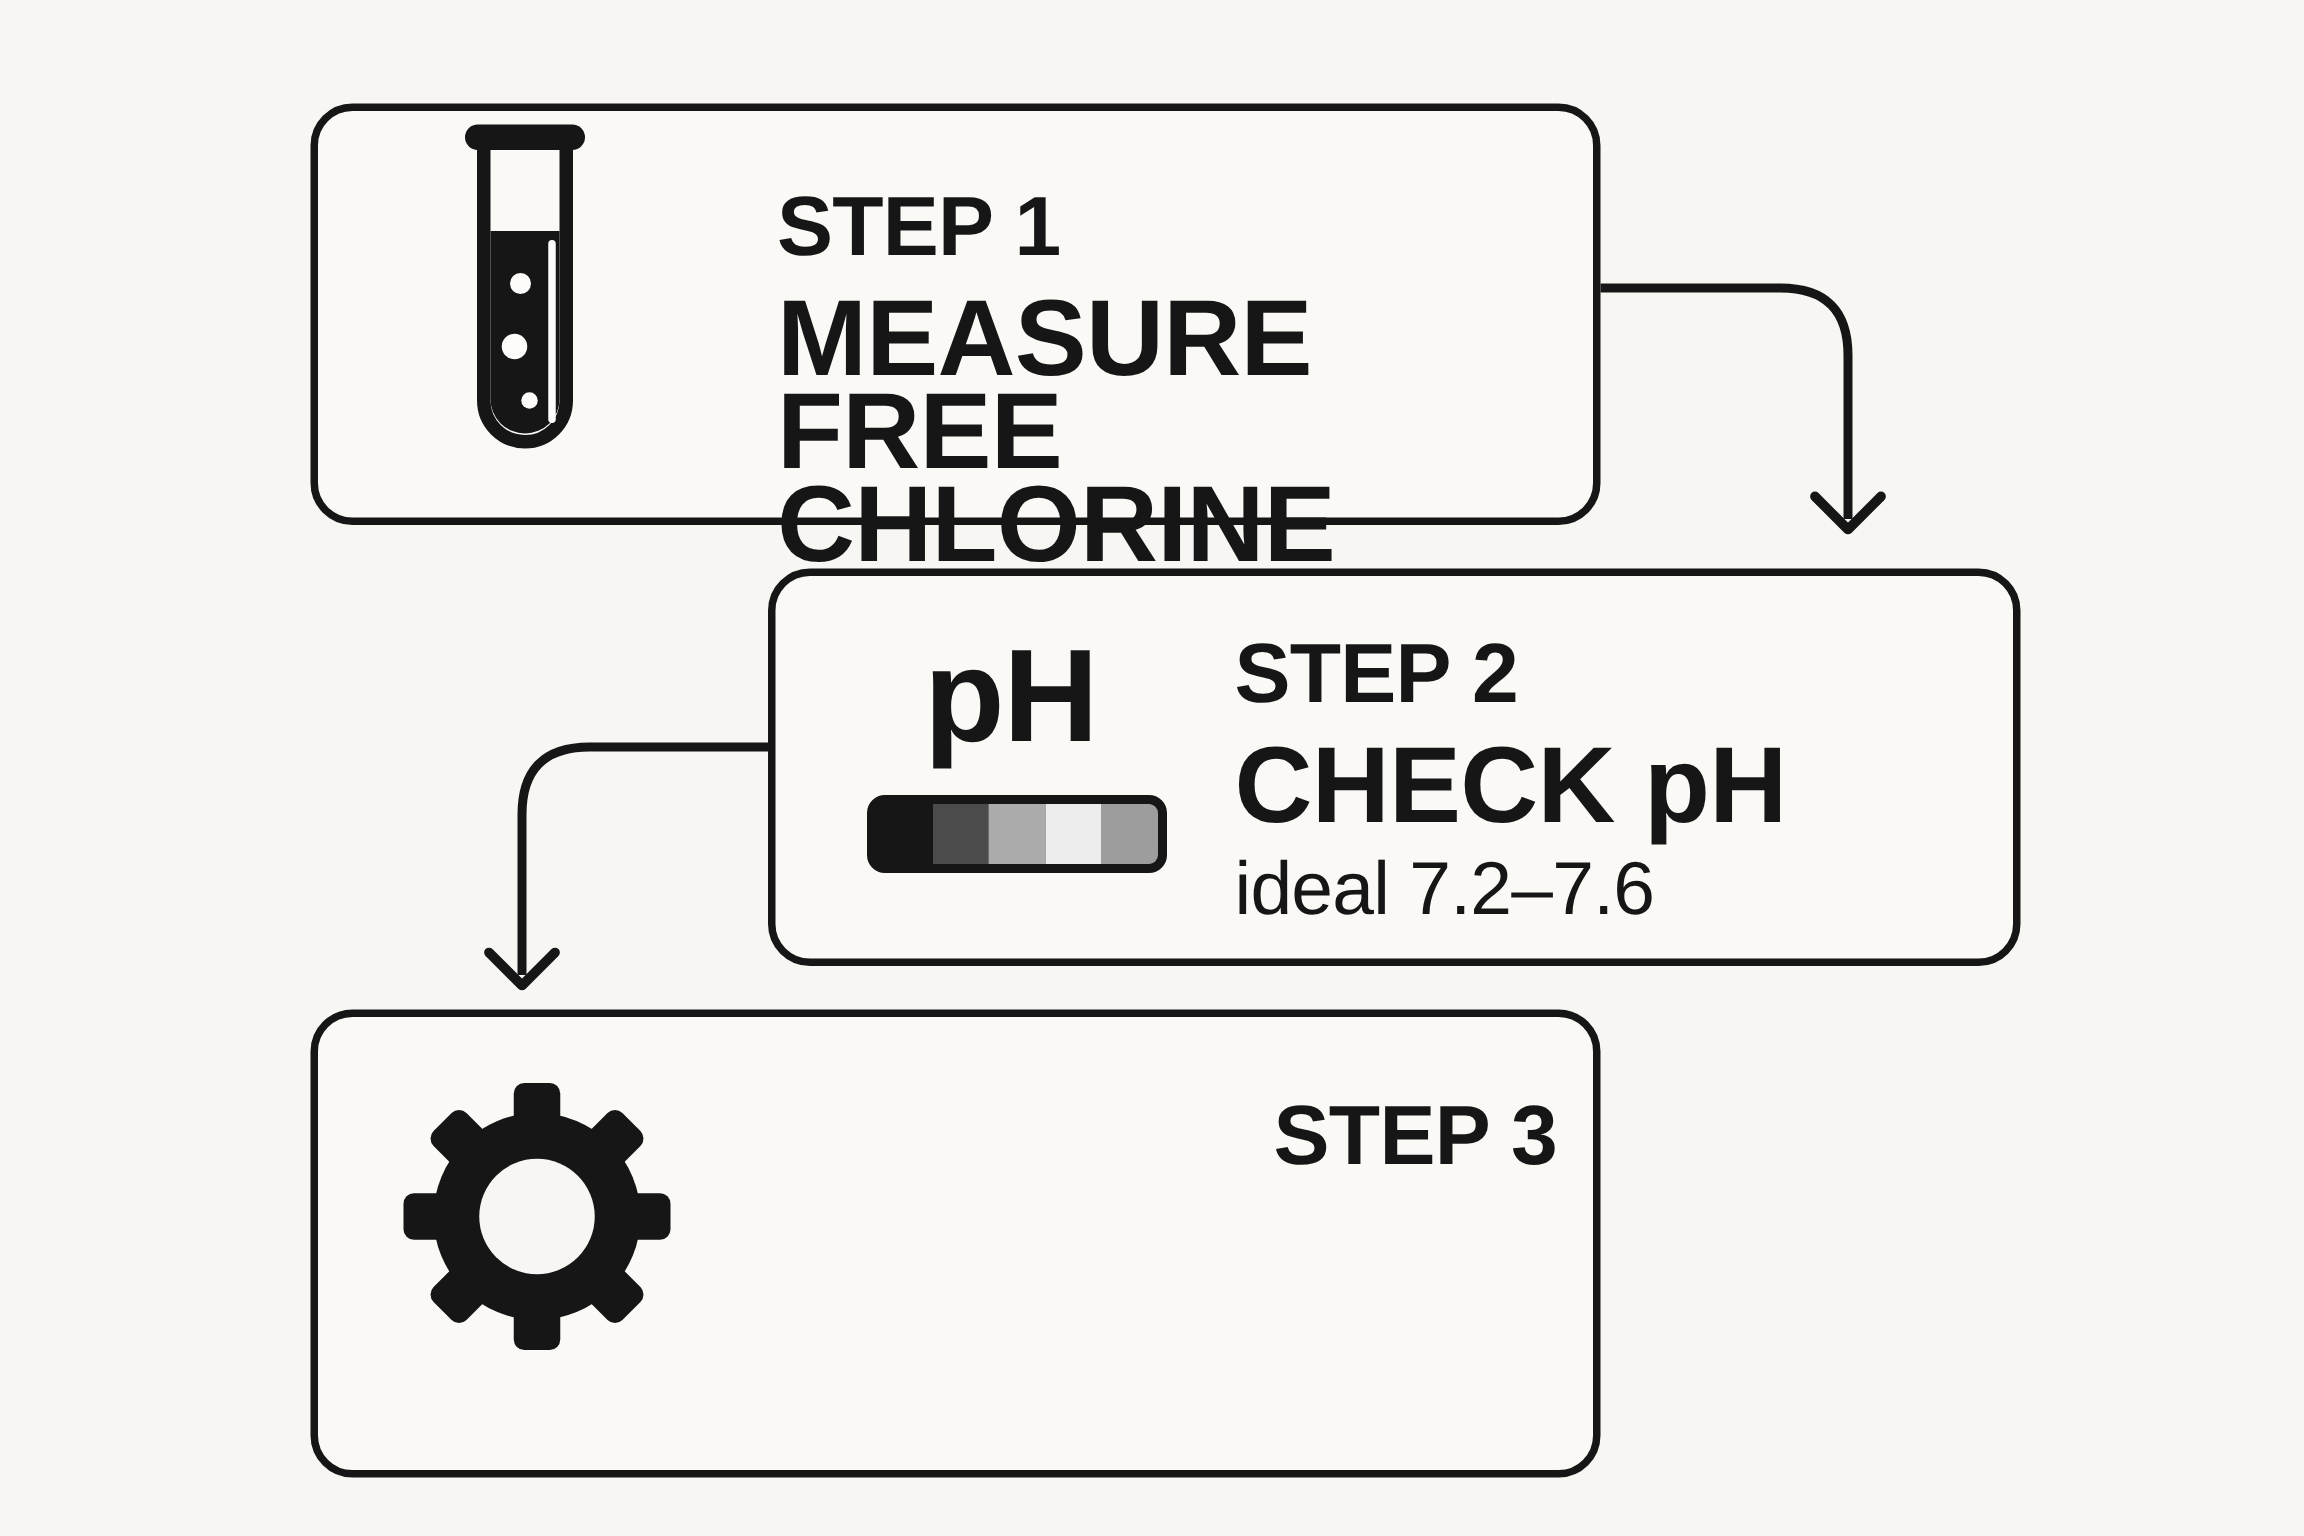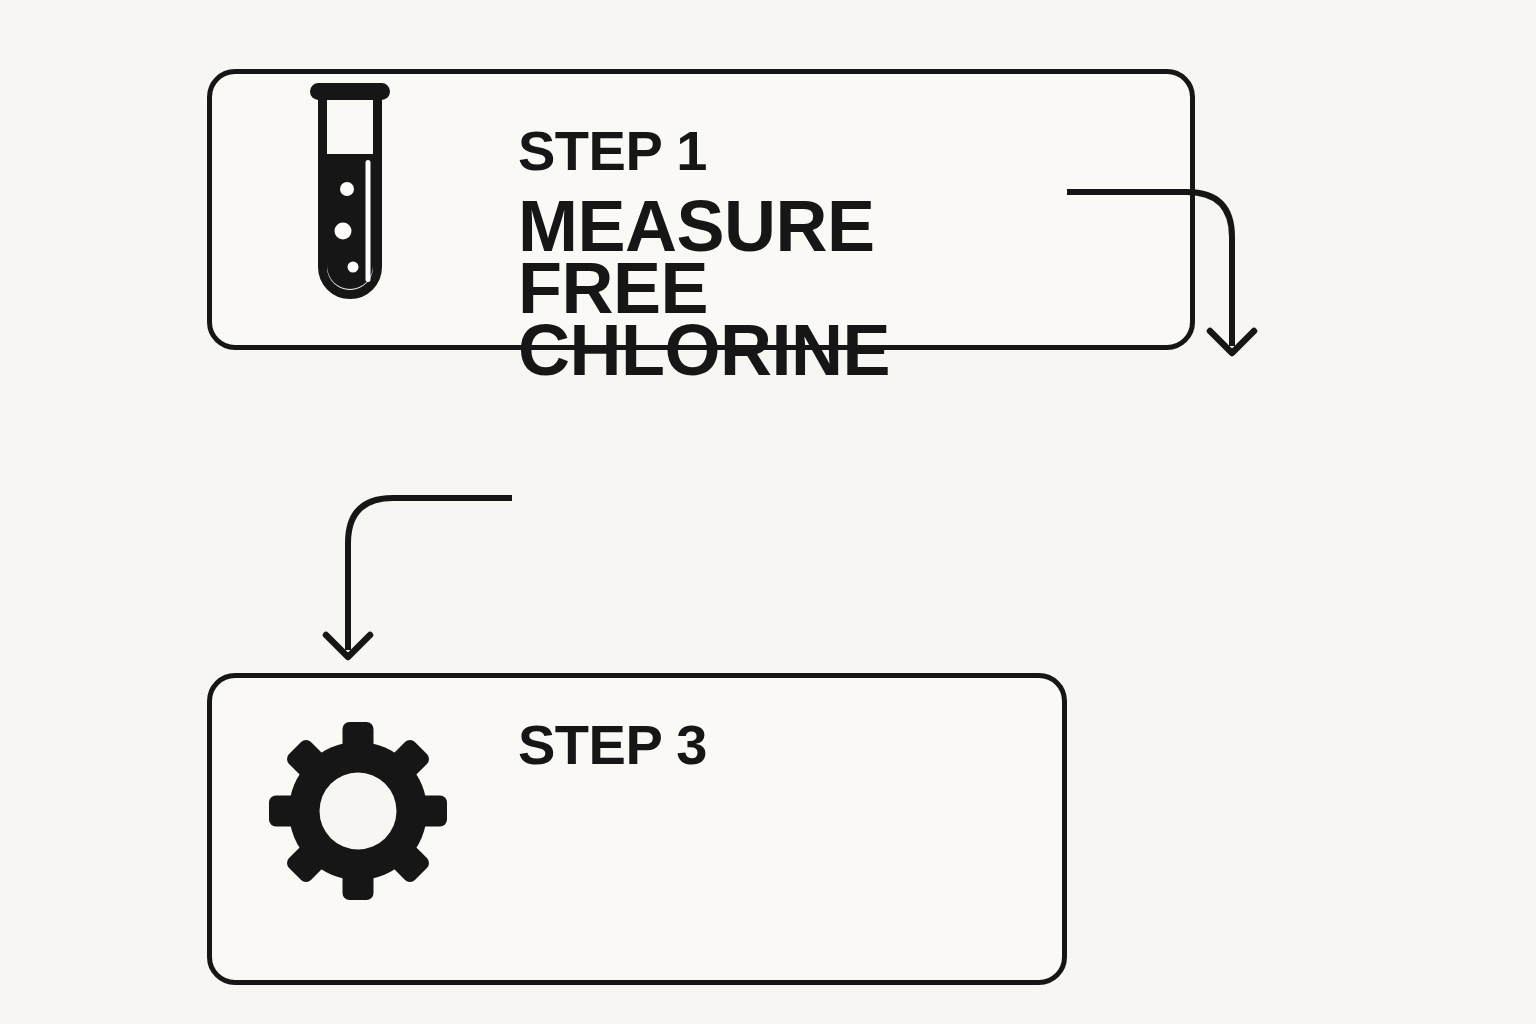--- a/index.html
+++ b/index.html
@@ -17,28 +17,28 @@
     position:relative;
   }
   .canvas{position:absolute;inset:0;}
 
   .card{
     position:absolute;
     border:5px solid var(--ink);
     border-radius:28px;
     background:var(--card);
   }
-  #card-1{left:207px;top:69px;width:988px;height:281px;}
+  #card-1{left:207px;top:69px;width:860px;height:281px;}
   #card-2{left:512px;top:379px;width:835px;height:265px;}
   #card-3{left:207px;top:673px;width:860px;height:312px;}
 
   .text-block{position:absolute;left:306px;width:520px;}
   #card-1 .text-block{top:46px;}
   #card-2 .text-block{top:34px;}
-  #card-3 .text-block{top:36px;}
+  #card-3 .text-block{top:48px;text-align:right;}
 
   .step-label{
     font-size:56px;line-height:62px;font-weight:700;
     letter-spacing:-0.5px;white-space:nowrap;
   }
   .step-title{
     font-size:72px;line-height:62px;font-weight:700;
     letter-spacing:-0.5px;margin-top:13px;max-width:500px;
   }
   .step-note{
@@ -102,20 +102,35 @@
       <circle class="tube-fill" cx="348" cy="291" r="5.5"></circle>
 
       <rect class="ink-fill" x="305" y="107" width="80" height="17" rx="8.5"></rect>
     </svg>
     <div class="text-block">
       <div class="step-label">STEP 1</div>
       <div class="step-title">MEASURE FREE CHLORINE</div>
     </div>
   </div>
 
+  <div class="card" id="card-2">
+    <div class="ph-word">pH</div>
+    <div class="ph-strip">
+      <span class="seg" style="background: rgb(22, 22, 22);"></span>
+      <span class="seg" style="background: rgb(75, 75, 75);"></span>
+      <span class="seg" style="background: rgb(171, 171, 171);"></span>
+      <span class="seg" style="background: rgb(237, 237, 237);"></span>
+      <span class="seg" style="background: rgb(157, 157, 157);"></span>
+    </div>
+    <div class="text-block">
+      <div class="step-label">STEP 2</div>
+      <div class="step-title">CHECK pH</div>
+      <div class="step-note">ideal 7.2–7.6</div>
+    </div>
+  </div>
 
   <div class="card" id="card-3">
     <svg id="gear-svg" class="icon-svg" viewBox="-95 -95 190 190" aria-hidden="true">
       <g class="ink-fill">
         <rect x="-15.5" y="-89" width="31" height="46" rx="7"></rect>
         <rect x="-15.5" y="-89" width="31" height="46" rx="7" transform="rotate(45)"></rect>
         <rect x="-15.5" y="-89" width="31" height="46" rx="7" transform="rotate(90)"></rect>
         <rect x="-15.5" y="-89" width="31" height="46" rx="7" transform="rotate(135)"></rect>
         <rect x="-15.5" y="-89" width="31" height="46" rx="7" transform="rotate(180)"></rect>
         <rect x="-15.5" y="-89" width="31" height="46" rx="7" transform="rotate(225)"></rect>

